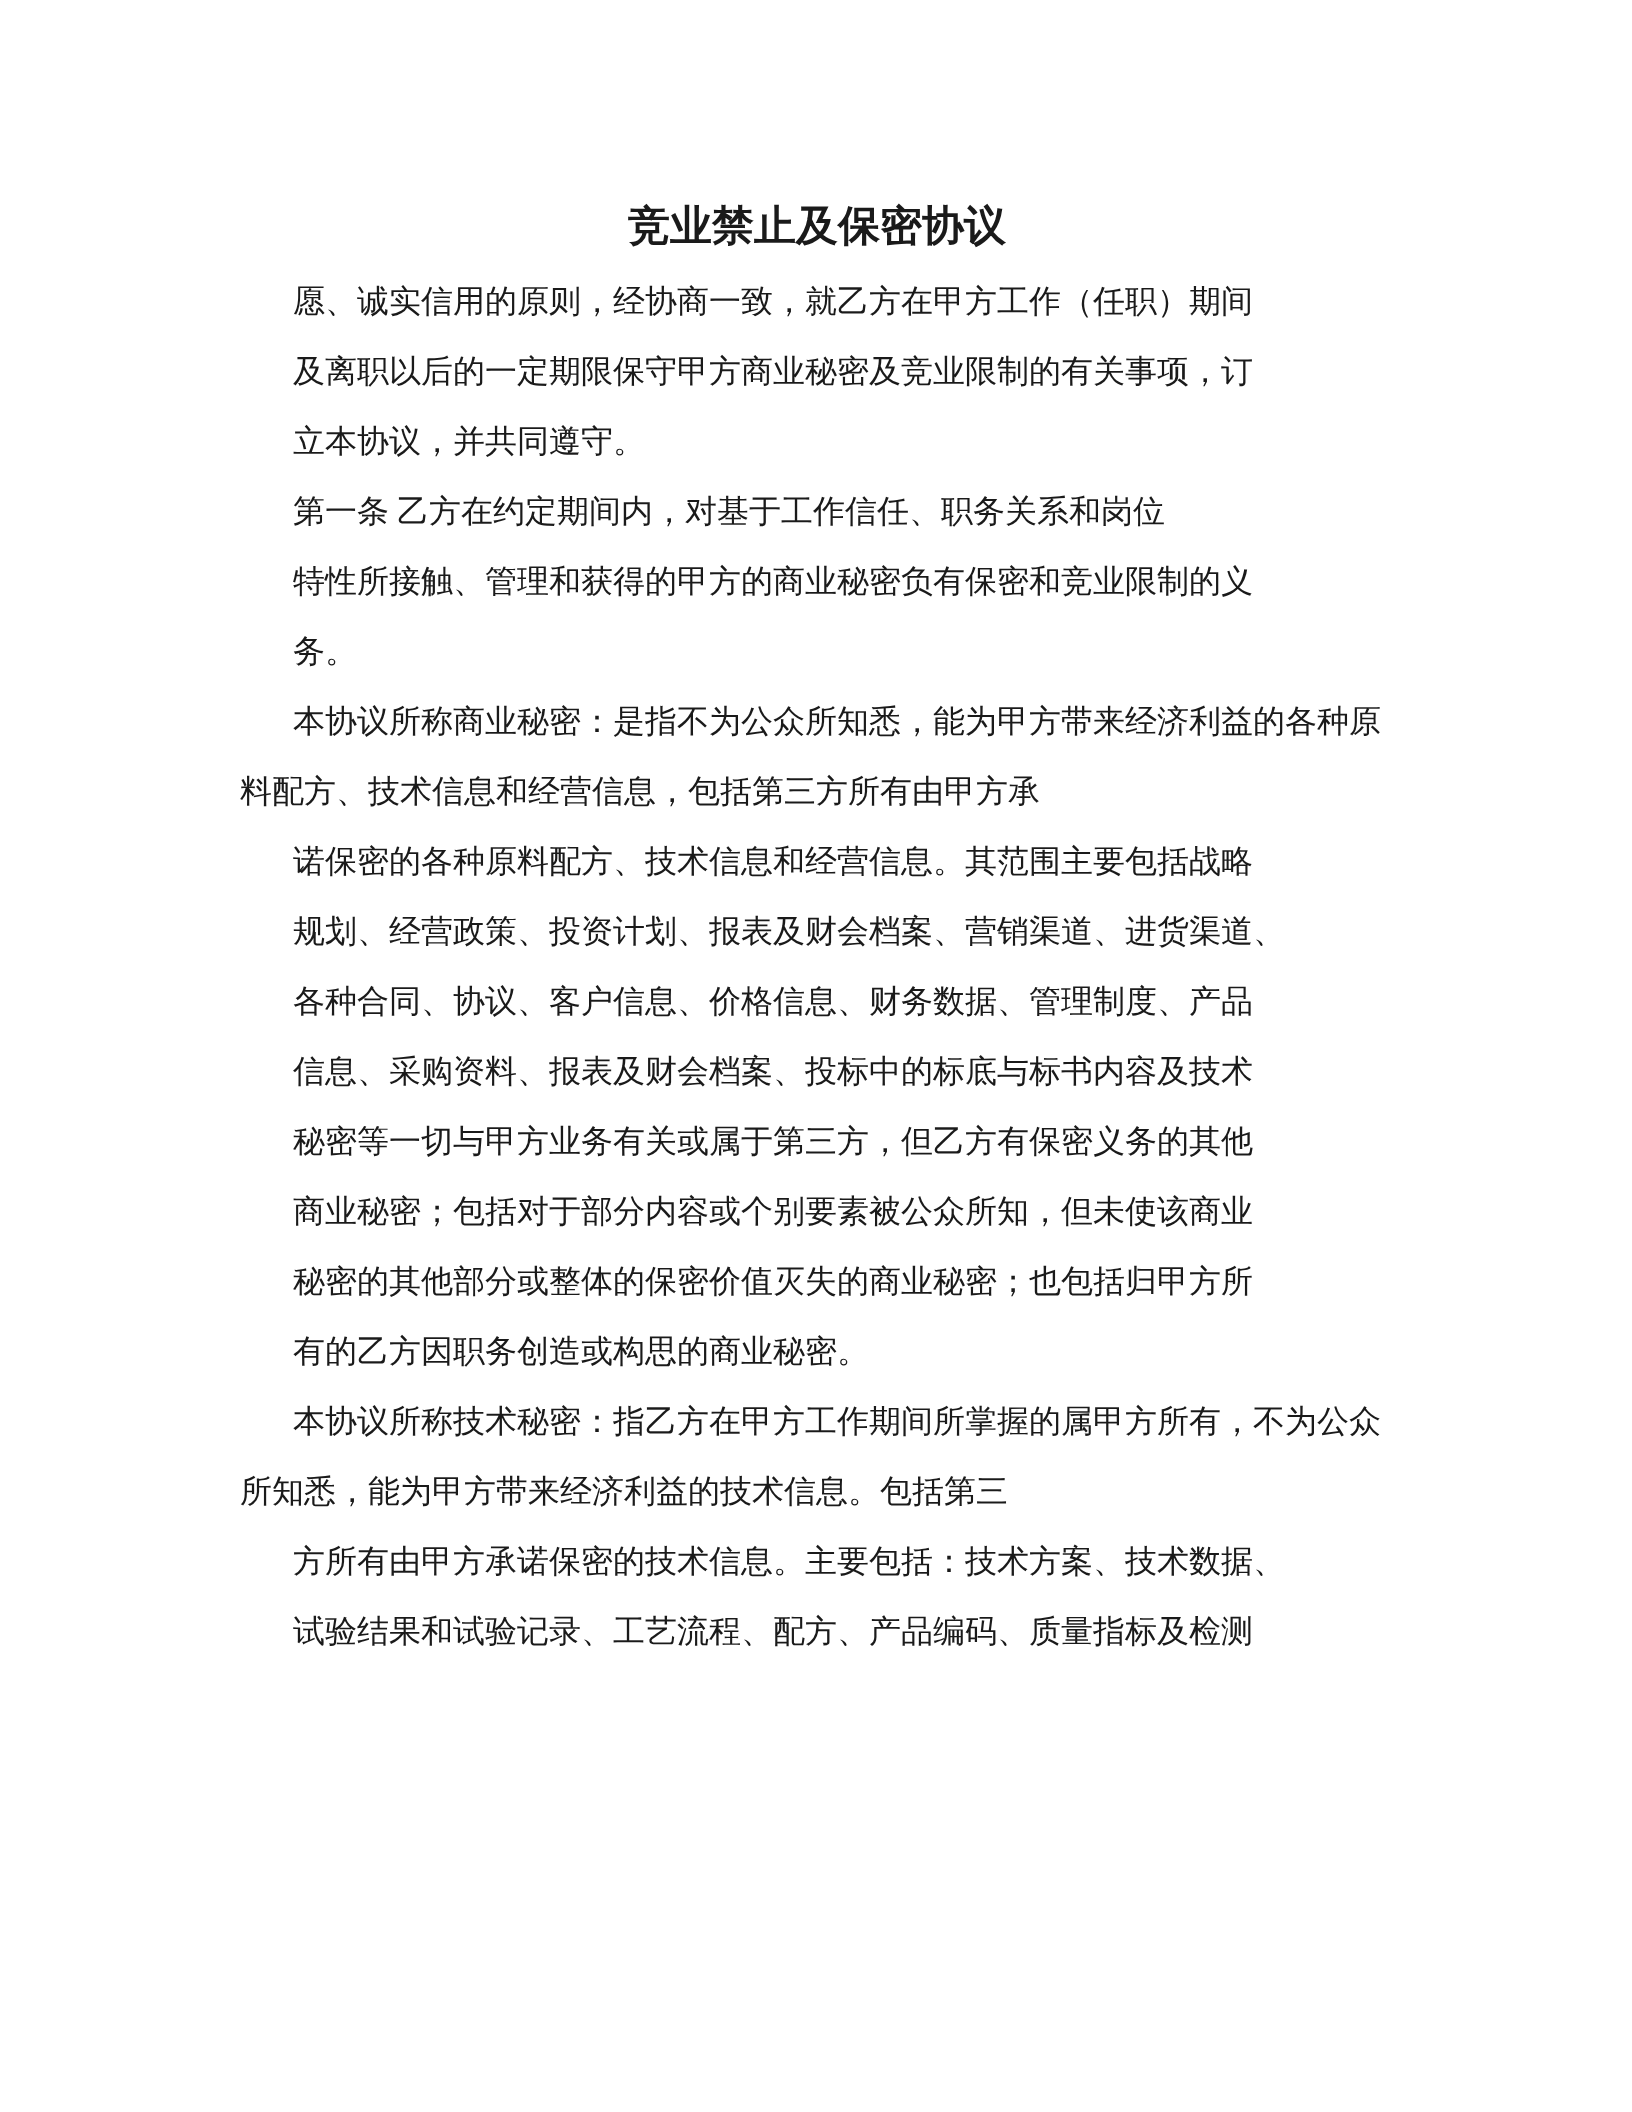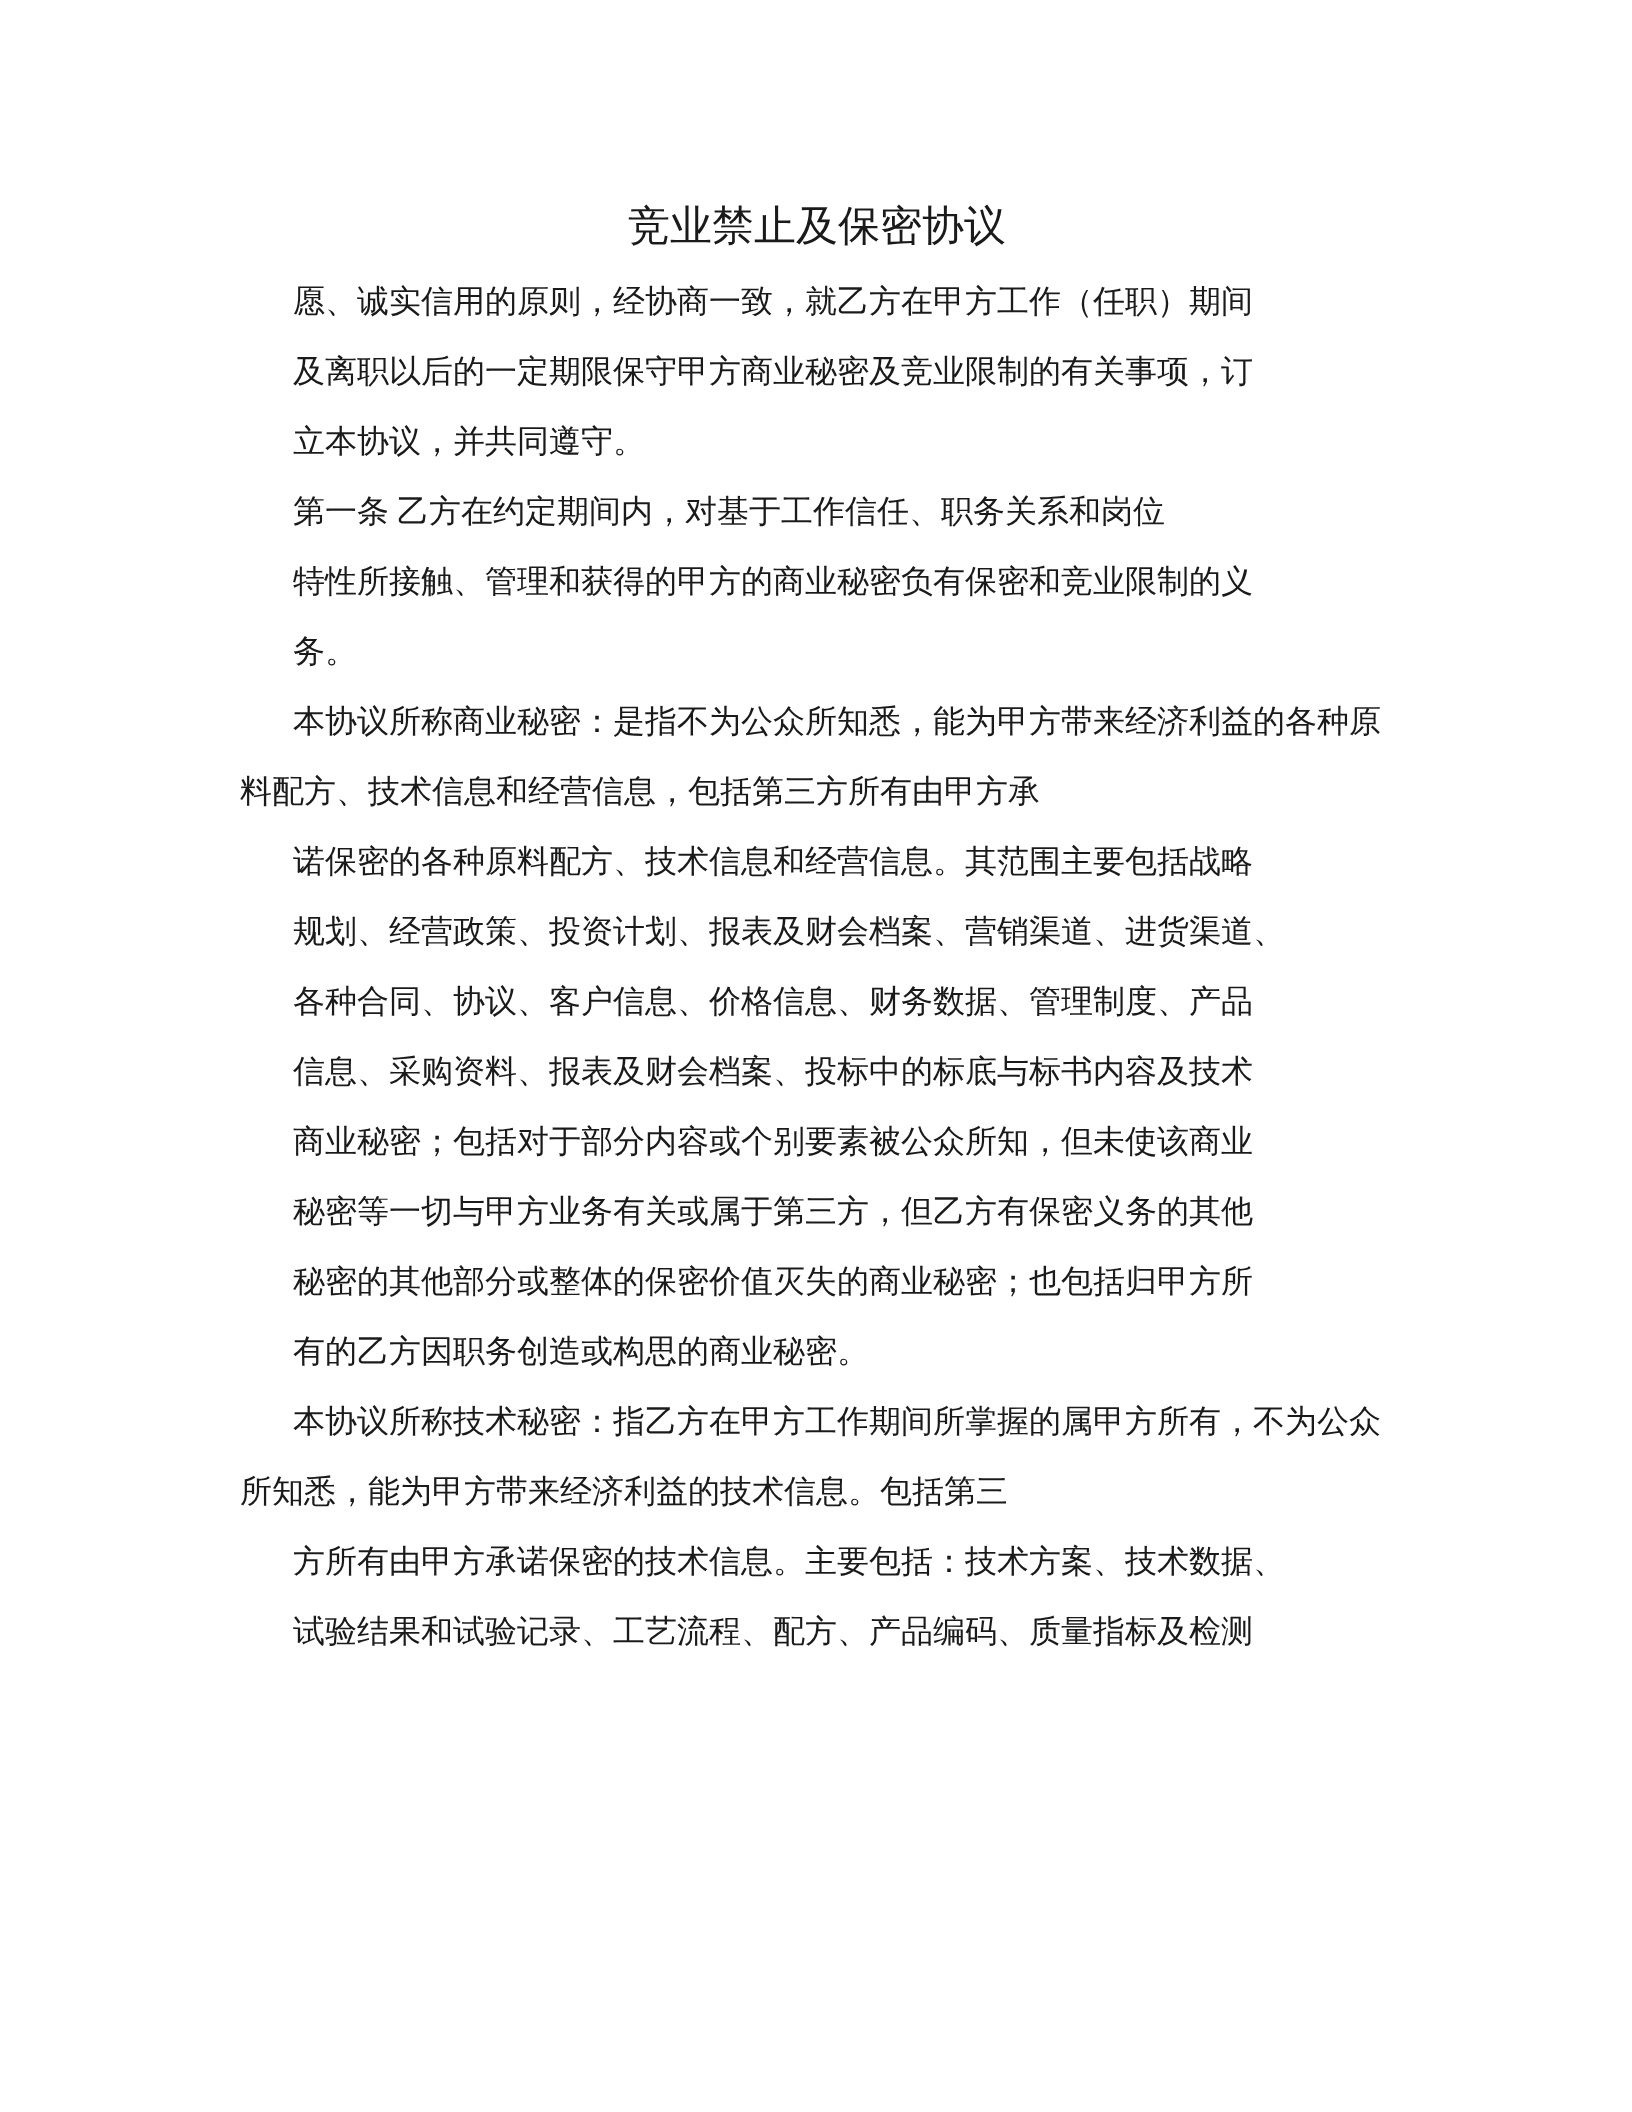--- a/index.html
+++ b/index.html
@@ -15,21 +15,21 @@
     box-sizing: border-box;
     padding: 202px 238px 0 240px;
     font-family: "Liberation Serif", "DejaVu Serif", serif;
     color: #1a1a1a;
     overflow: hidden;
   }
   .doc-title {
     margin: 0;
     font-size: 42px;
     line-height: 48px;
-    font-weight: 400;
+    font-weight: 700;
     text-align: center;
     letter-spacing: 0;
   }
   .doc-body {
     margin-top: 16px;
     font-size: 32px;
     line-height: 70px;
   }
   .line {
     padding-left: 53px;
@@ -50,22 +50,22 @@
       <div class="line">立本协议，并共同遵守。</div>
       <div class="line">第一条 乙方在约定期间内，对基于工作信任、职务关系和岗位</div>
       <div class="line">特性所接触、管理和获得的甲方的商业秘密负有保密和竞业限制的义</div>
       <div class="line">务。</div>
       <div class="line">本协议所称商业秘密：是指不为公众所知悉，能为甲方带来经济利益的各种原</div>
       <div class="line flush">料配方、技术信息和经营信息，包括第三方所有由甲方承</div>
       <div class="line">诺保密的各种原料配方、技术信息和经营信息。其范围主要包括战略</div>
       <div class="line">规划、经营政策、投资计划、报表及财会档案、营销渠道、进货渠道、</div>
       <div class="line">各种合同、协议、客户信息、价格信息、财务数据、管理制度、产品</div>
       <div class="line">信息、采购资料、报表及财会档案、投标中的标底与标书内容及技术</div>
+      <div class="line">秘密等一切与甲方业务有关或属于第三方，但乙方有保密义务的其他</div>
       <div class="line">商业秘密；包括对于部分内容或个别要素被公众所知，但未使该商业</div>
-      <div class="line">秘密等一切与甲方业务有关或属于第三方，但乙方有保密义务的其他</div>
       <div class="line">秘密的其他部分或整体的保密价值灭失的商业秘密；也包括归甲方所</div>
       <div class="line">有的乙方因职务创造或构思的商业秘密。</div>
       <div class="line">本协议所称技术秘密：指乙方在甲方工作期间所掌握的属甲方所有，不为公众</div>
       <div class="line flush">所知悉，能为甲方带来经济利益的技术信息。包括第三</div>
       <div class="line">方所有由甲方承诺保密的技术信息。主要包括：技术方案、技术数据、</div>
       <div class="line">试验结果和试验记录、工艺流程、配方、产品编码、质量指标及检测</div>
     </div>
 </div>
 
 </body></html>

